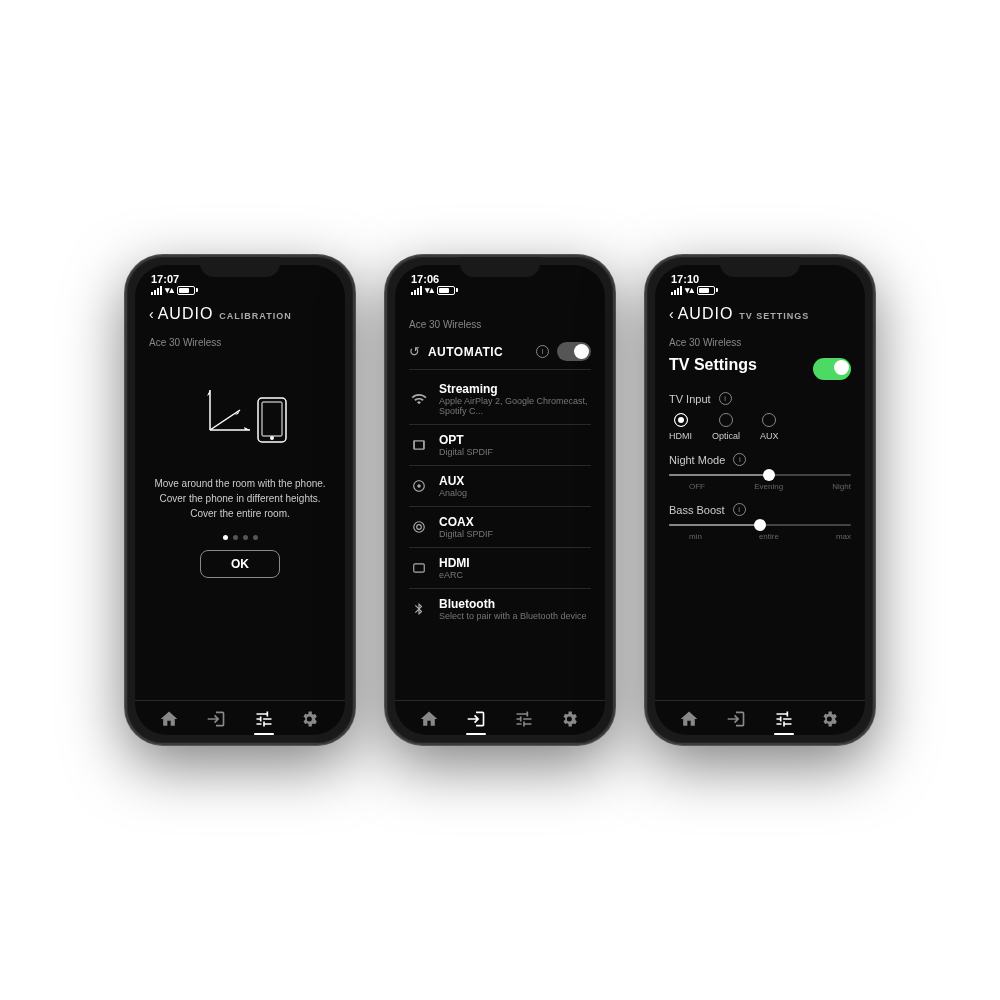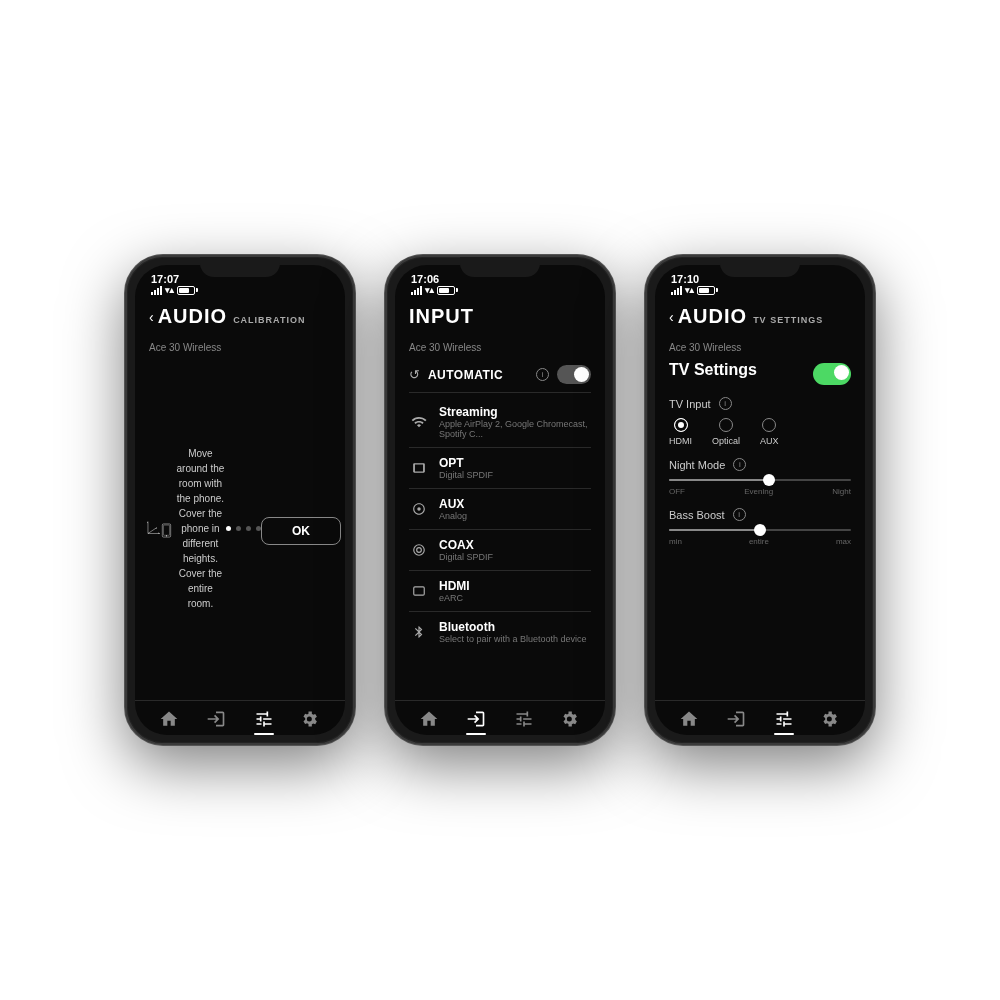--- a/index.html
+++ b/index.html
@@ -81,28 +81,28 @@
       color: #ffffff;
       padding: 0;
     }
     
     .screen-header {
       padding: 6px 14px 4px;
     }
     .back-row { display: flex; align-items: center; gap: 4px; margin-bottom: 2px; }
     .back-arrow { font-size: 14px; color: #fff; }
     .header-title { display: flex; align-items: baseline; gap: 6px; }
-    .header-main { font-size: 20px; font-weight: 700; letter-spacing: 1px; }
+    .header-main { font-size: 16px; font-weight: 400; letter-spacing: 1px; }
     .header-sub { font-size: 9px; font-weight: 600; letter-spacing: 1px; color: #aaa; }
     .header-device { font-size: 10px; color: #888; margin-top: 14px; }
     
     .calibration-content {
       flex: 1;
       display: flex;
-      flex-direction: row;
+      flex-direction: column;
       align-items: center;
       padding: 10px 4px;
     }
     .calibration-graphic {
       width: 120px;
       height: 90px;
       margin: 8px 0;
     }
     .calibration-text {
       text-align: center;
@@ -223,21 +223,21 @@
     .slider-track {
       width: 100%; height: 2px; background: #444; border-radius: 1px; position: relative; margin: 6px 0;
     }
     .slider-fill {
       height: 100%; background: #888; border-radius: 1px; position: absolute; left: 0;
     }
     .slider-thumb {
       width: 12px; height: 12px; border-radius: 50%; background: #fff; position: absolute; top: 50%; transform: translateY(-50%);
     }
     .slider-labels {
-      display: flex; justify-content: space-between; font-size: 8px; color: #666;
+      display: flex; justify-content: space-between; font-size: 8px; color: #666; margin-left: 20px;
     }
     
     .calib-svg { width: 100%; height: 100%; }
   </style>
 </head>
 <body>
 
 <div class="phones-container">
 
   <div class="phone">
@@ -338,23 +338,20 @@
               <div class="bar bar4"></div>
           </div>
           <span style="font-size:9px;">▾▴</span>
           <div class="battery">
               <div class="battery-fill"></div>
             </div>
         </div>
       </div>
       <div class="screen-content">
         <div class="screen-header">
-          <div class="header-title">
-            <span class="header-main">INPUT</span>
-          </div>
           <div class="header-device">Ace 30 Wireless</div>
         </div>
         <div class="input-list">
 
           <div class="automatic-row">
             <span style="font-size:13px;color:#aaa;">↺</span>
             <span class="auto-label">AUTOMATIC</span>
             <span style="width:13px;height:13px;border-radius:50%;border:1px solid #888;display:inline-flex;align-items:center;justify-content:center;font-size:8px;color:#888;">i</span>
             <div class="toggle">
                 <div class="toggle-thumb"></div>

